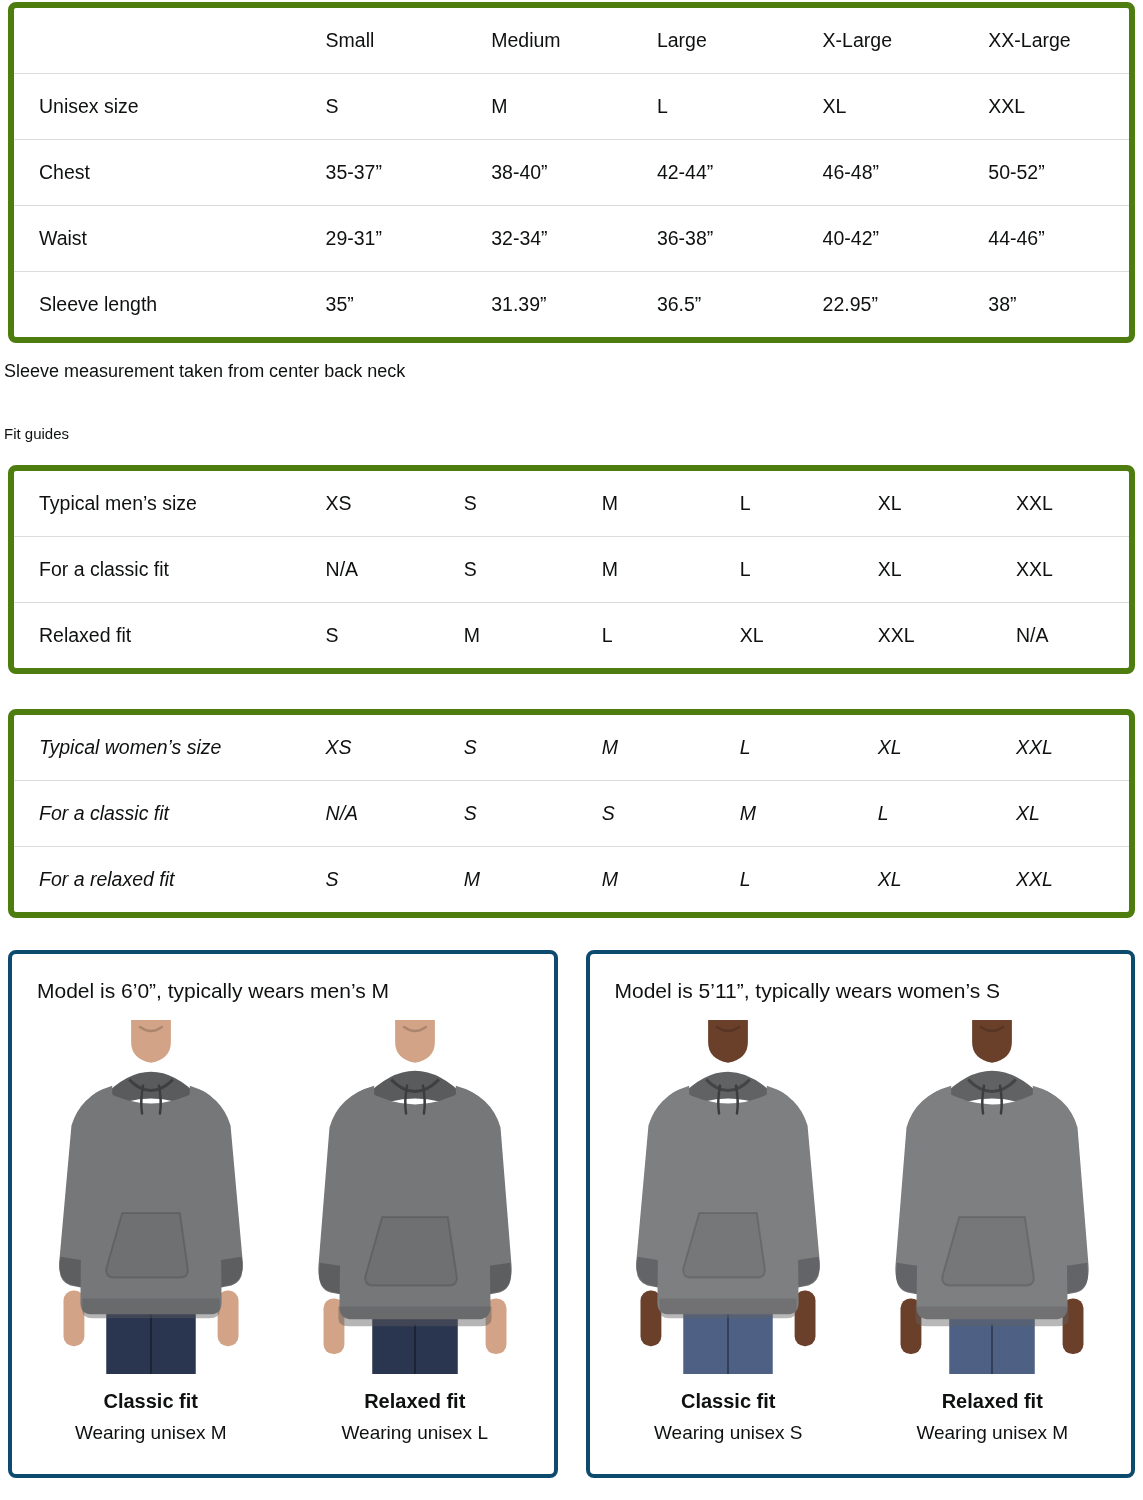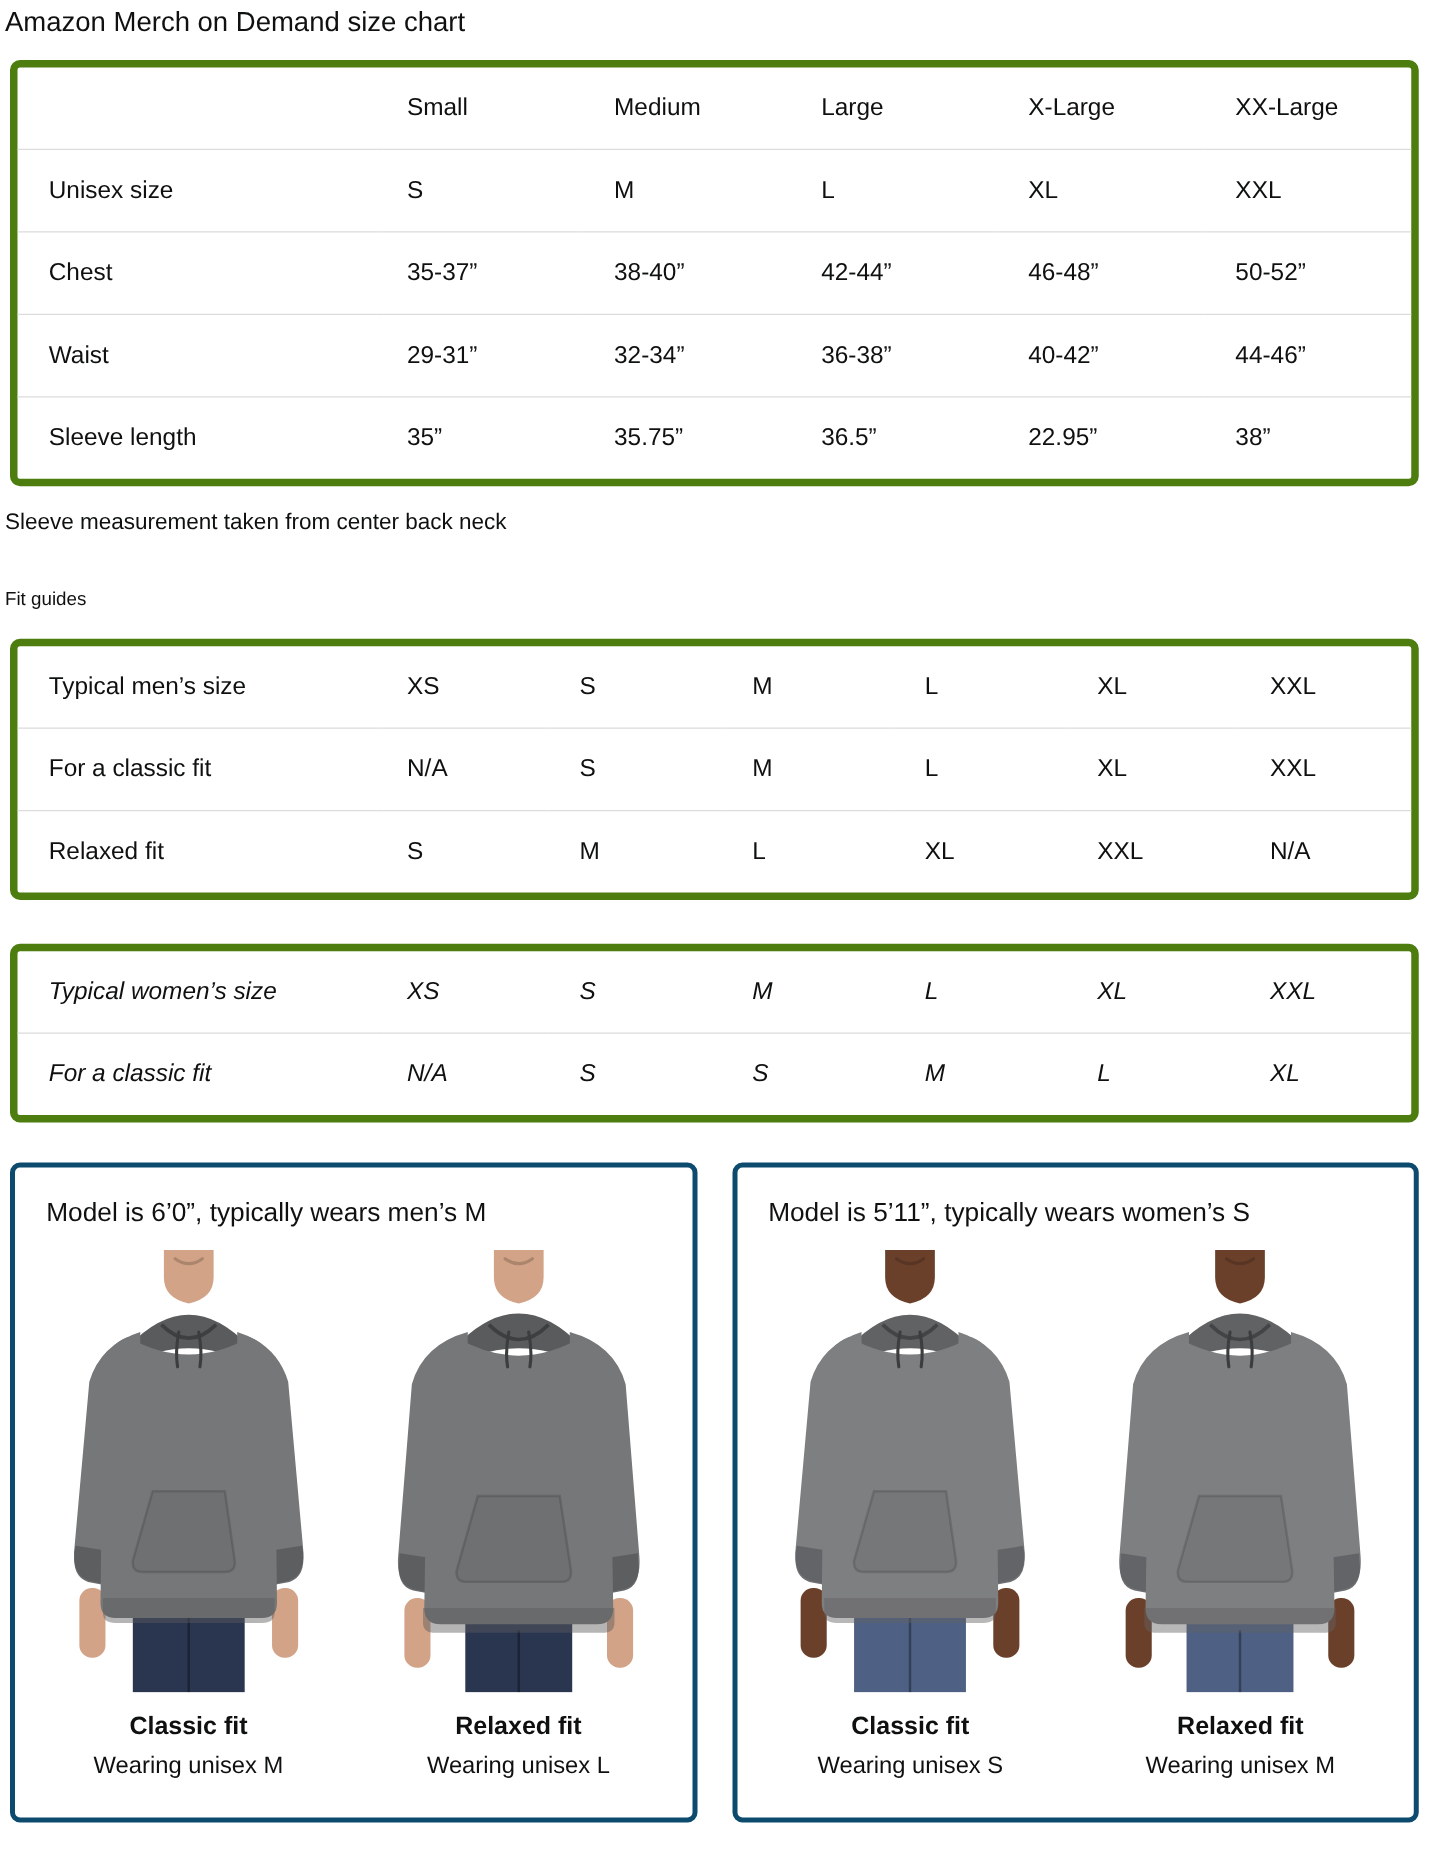--- a/index.html
+++ b/index.html
@@ -98,21 +98,20 @@
       <path class="part-dark" opacity="0.45" d="M48,288 h154 v12 q0,8 -10,8 h-134 q-10,0 -10,-8 Z"></path>
       <path d="M92,198 h66 l9,60 q1,9 -8,9 h-76 q-9,0 -8,-9 Z" fill="rgba(0,0,0,0.06)" stroke="rgba(0,0,0,0.14)" stroke-width="2"></path>
       <path d="M101,60 q24,24 48,0" fill="none" stroke="rgba(0,0,0,0.30)" stroke-width="3"></path>
       <path d="M117,66 q-3,16 -1,28 M133,66 q3,16 1,28" fill="none" stroke="#3c3d3f" stroke-width="2.5" stroke-linecap="round"></path>
     </symbol>
   </defs>
 </svg>
 
 <div class="page">
 
-  <h1 class="page-title">Amazon Merch on Demand size chart</h1>
 
   <table class="chart">
     <colgroup>
       <col style="width:25.7%">
         <col style="width:14.86%">
         <col style="width:14.86%">
       <col style="width:14.86%">
         <col style="width:14.86%">
         <col style="width:14.86%">
     </colgroup>
@@ -147,21 +146,21 @@
         <td class="row-label">Waist</td>
         <td>29-31”</td>
         <td>32-34”</td>
         <td>36-38”</td>
         <td>40-42”</td>
         <td>44-46”</td>
       </tr>
       <tr>
         <td class="row-label">Sleeve length</td>
         <td>35”</td>
-        <td>35.75”</td>
+        <td>31.39”</td>
         <td>36.5”</td>
         <td>22.95”</td>
         <td>38”</td>
       </tr>
     </tbody>
   </table>
 
   <p class="sleeve-note">Sleeve measurement taken from center back neck</p>
 
   <h2 class="fit-heading">Fit guides</h2>
@@ -228,20 +227,29 @@
         <td class="no-top">XXL</td>
       </tr>
       <tr>
         <td class="row-label">For a classic fit</td>
         <td>N/A</td>
         <td>S</td>
         <td>S</td>
         <td>M</td>
         <td>L</td>
         <td>XL</td>
+      </tr>
+      <tr>
+        <td class="row-label">For a relaxed fit</td>
+        <td>S</td>
+        <td>M</td>
+        <td>M</td>
+        <td>L</td>
+        <td>XL</td>
+        <td>XXL</td>
       </tr>
     </tbody>
   </table>
 
   <div class="cards">
 
     <section class="model-card">
       <h3 class="card-title">Model is 6’0”, typically wears men’s M</h3>
       <div class="photos">
         <figure class="model-figure">

